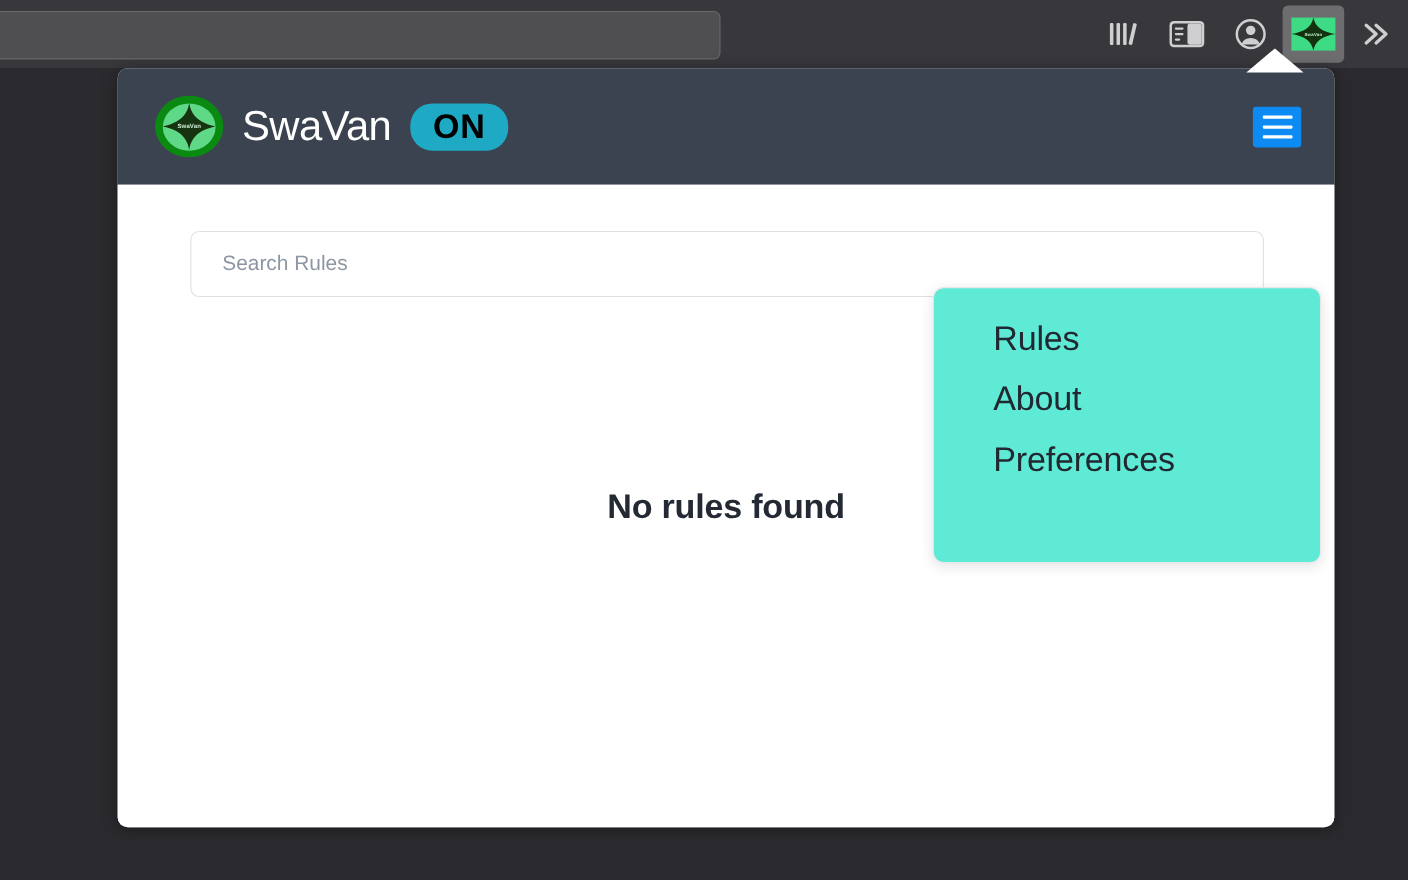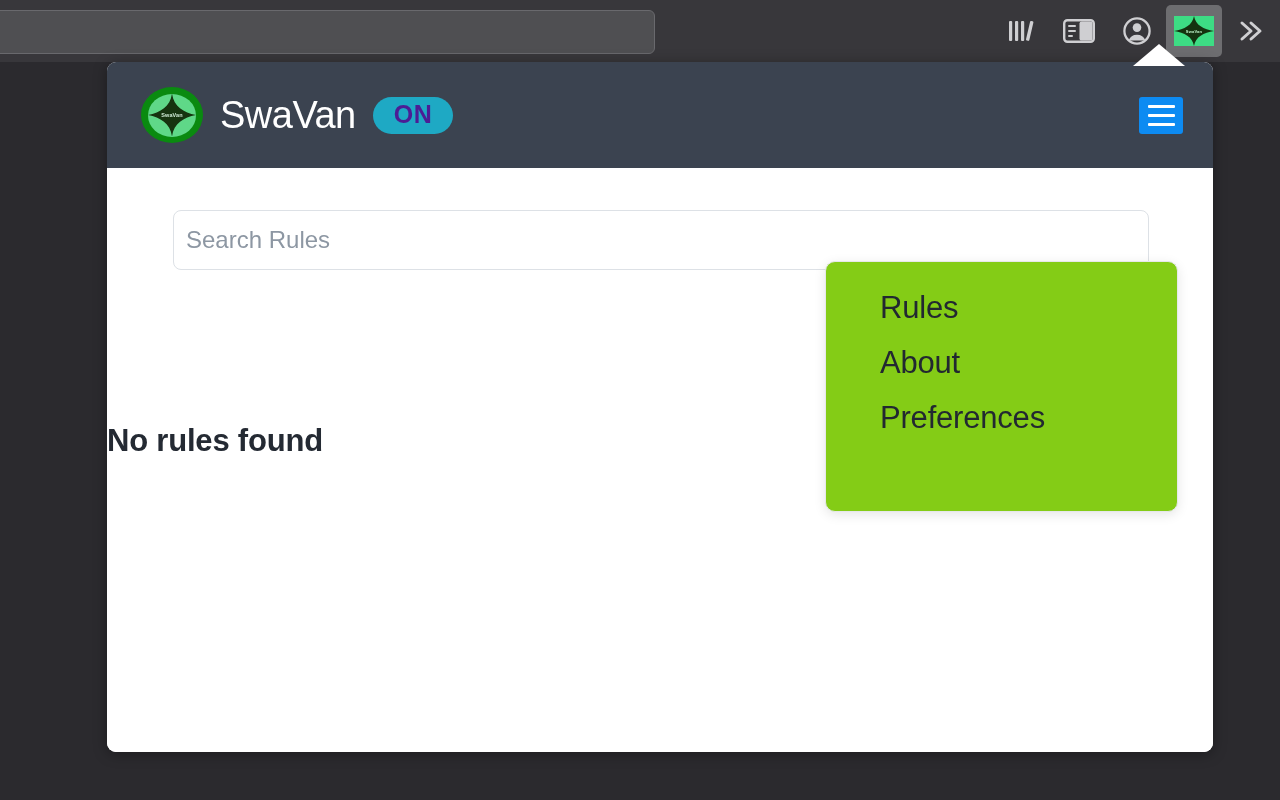--- a/index.html
+++ b/index.html
@@ -166,22 +166,22 @@
   }
   .brand-name {
     font-size: 38px;
     color: #ffffff;
     font-weight: 400;
     letter-spacing: -.5px;
     line-height: 1;
   }
   .on-badge {
     background: #1ea9c4;
-    color: #4c1d95;
-    font-size: 25px;
+    color: #000000;
+    font-size: 31px;
     font-weight: bold;
     border-radius: 20px;
     padding: 5px 21px 7px 21px;
     line-height: 1;
     letter-spacing: .5px;
   }
   .menu-toggle {
     margin-left: auto;
     width: 44px;
     height: 37px;
@@ -217,49 +217,49 @@
     left: 66px;
     top: 42px;
     width: 976px;
   }
   .search-input {
     width: 100%;
     height: 60px;
     box-sizing: border-box;
     border: 1px solid #dde1e6;
     border-radius: 8px;
-    padding: 0 12px;
-    font-size: 24px;
+    padding: 0 28px;
+    font-size: 19px;
     color: #c2410c;
     font-family: "Liberation Sans", sans-serif;
     background: #ffffff;
     outline: none;
   }
   .search-input::placeholder { color: #8d97a3; opacity: 1; }
 
   .empty-state {
     position: absolute;
     left: 0;
-    top: 255px;
+    top: 275px;
     width: 1106px;
-    text-align: left;
+    text-align: center;
     font-size: 31px;
     font-weight: bold;
     color: #242a33;
     letter-spacing: -.2px;
   }
 
   
   .dropdown {
     position: absolute;
-    left: 718px;
+    left: 741px;
     top: 93px;
     width: 353px;
     height: 251px;
-    background: #84cc16;
+    background: #5eead4;
     border: 1px solid #e6e8ea;
     border-radius: 10px;
     box-shadow: 0 3px 12px rgba(0,0,0,.10);
     z-index: 30;
     box-sizing: border-box;
     padding-top: 18px;
   }
   .dropdown-item {
     height: 55px;
     display: flex;

